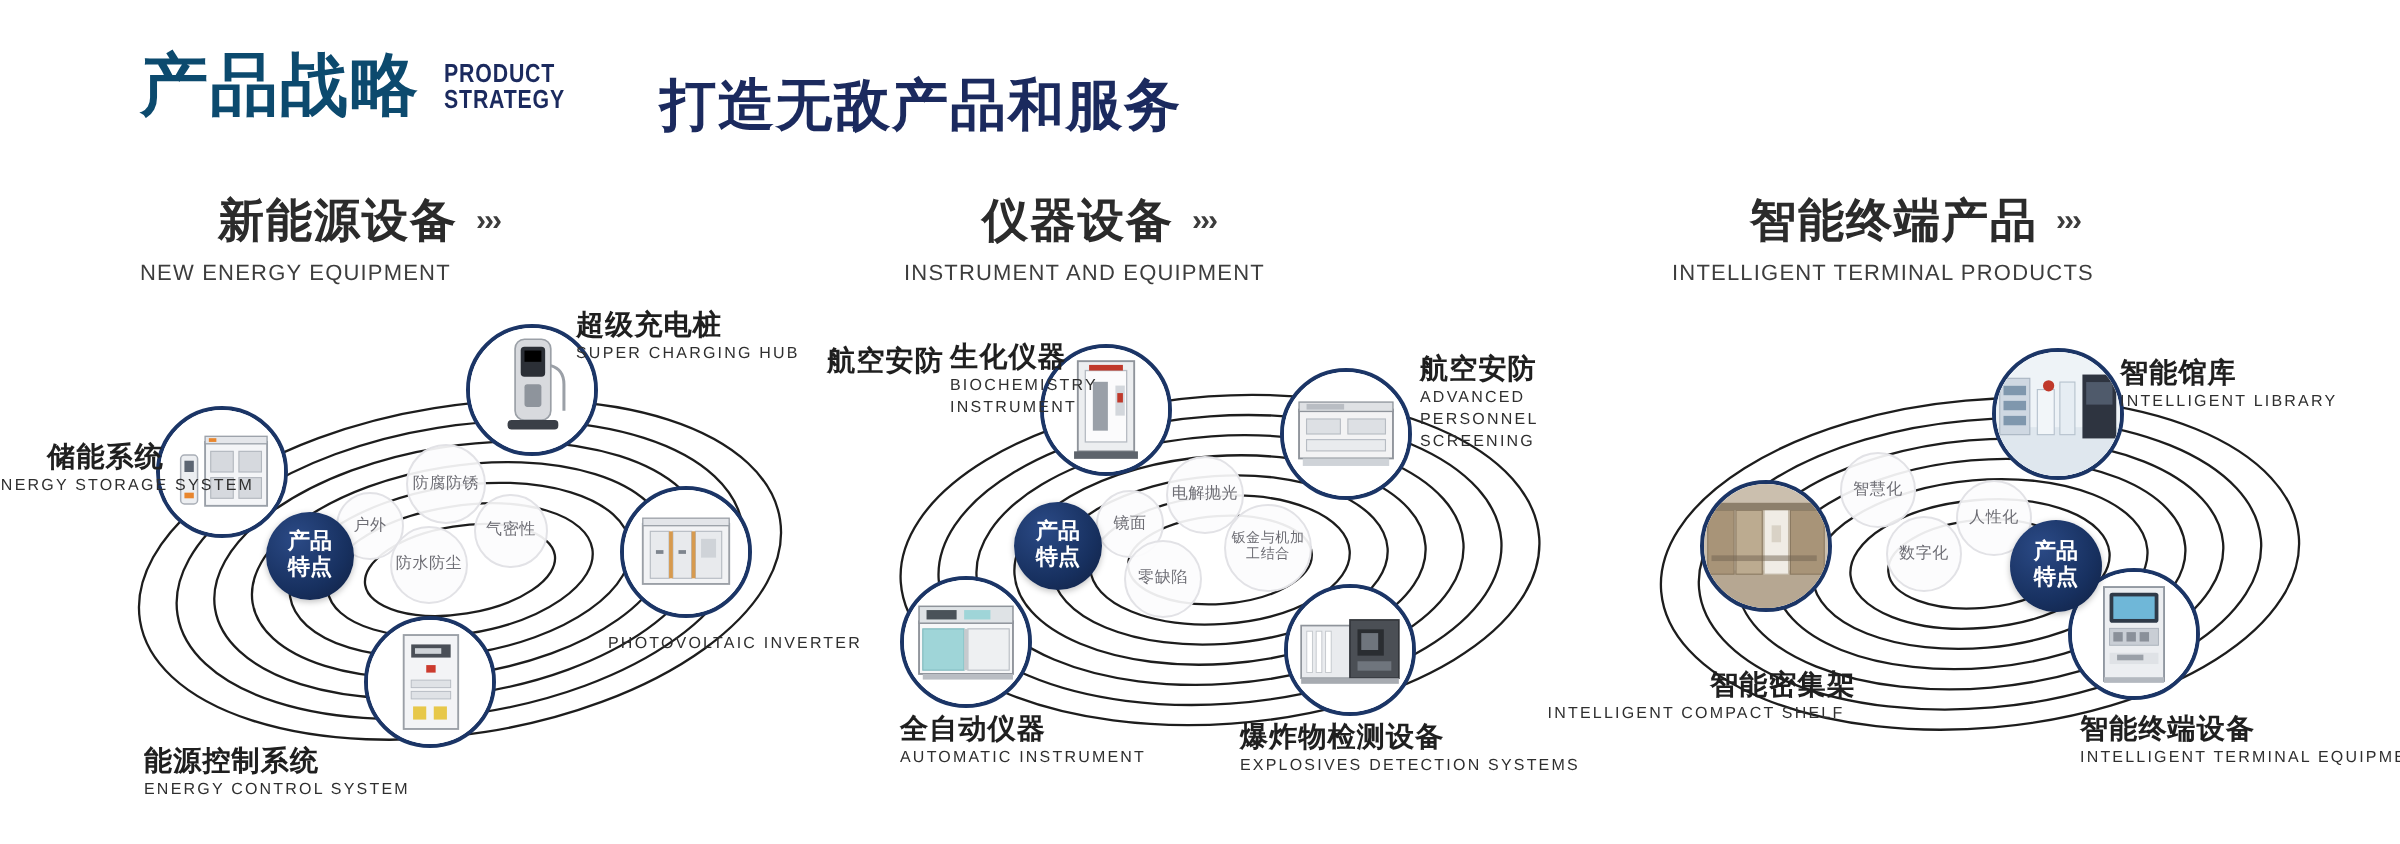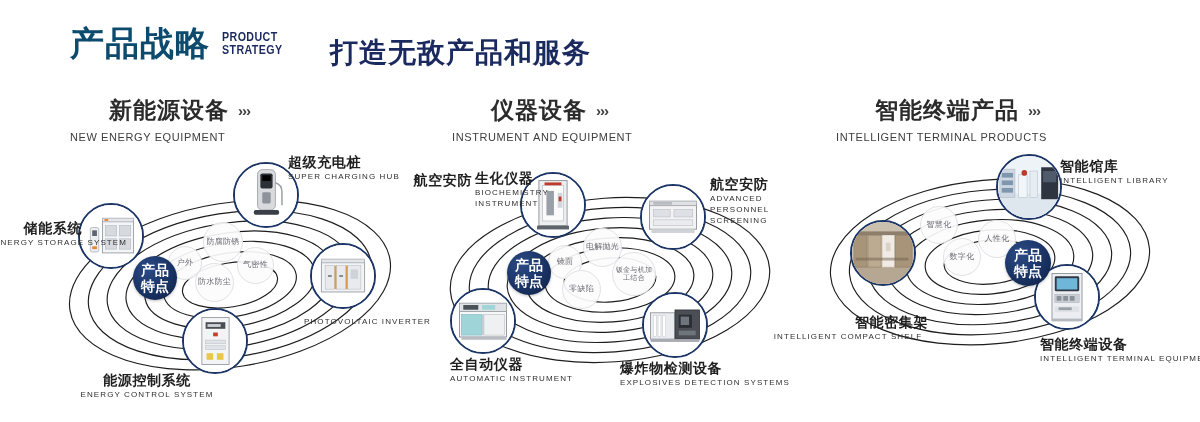--- a/index.html
+++ b/index.html
@@ -60,21 +60,21 @@
     position:absolute;border-radius:50%;
     background:rgba(252,252,253,.92);border:1px solid #e2e2e6;
     color:#6d6d74;display:flex;align-items:center;justify-content:center;
     text-align:center;line-height:1.12;font-size:8px;letter-spacing:.3px;
     box-sizing:border-box;
   }
   
   .core{
     position:absolute;border-radius:50%;
     background:radial-gradient(circle at 34% 30%,#2b4a86 0%,#17305f 62%,#101f40 100%);
-    color:#fff;font-weight:bold;font-size:14px;line-height:1.16;
+    color:#fff;font-weight:bold;font-size:11px;line-height:1.16;
     display:flex;align-items:center;justify-content:center;text-align:center;
     box-shadow:0 1px 3px rgba(0,0,0,.25);
   }
   .core span{display:block;}
 
   
   .cap{position:absolute;white-space:nowrap;}
   .cap .cn{font-size:14px;font-weight:bold;color:#1f1f1f;letter-spacing:.6px;line-height:1.15;}
   .cap .en{font-size:8px;color:#2f2f2f;letter-spacing:1.1px;line-height:1.35;margin-top:2px;}
   .cap.r{text-align:right;}
@@ -194,21 +194,21 @@
         <rect x="19" y="8" width="29" height="50" fill="#f3f4f6" stroke="#9ba0a7" stroke-width="1"></rect>
         <rect x="23" y="13" width="21" height="7" fill="#4a4f57"></rect>
         <rect x="25" y="15" width="14" height="3" fill="#cfd3d8"></rect>
         <rect x="31" y="24" width="5" height="4" fill="#cc3b2e"></rect>
         <rect x="23" y="32" width="21" height="4" fill="#dfe2e6" stroke="#b6bbc2" stroke-width=".5"></rect>
         <rect x="23" y="38" width="21" height="4" fill="#dfe2e6" stroke="#b6bbc2" stroke-width=".5"></rect>
         <rect x="24" y="46" width="7" height="7" fill="#e7c84a"></rect>
         <rect x="35" y="46" width="7" height="7" fill="#e7c84a"></rect>
       </svg>
     </div>
-    <div class="cap" style="left:32px;top:212px;width:150px;text-align:center;">
+    <div class="cap" style="left:32px;top:212px;width:150px;">
       <div class="cn">能源控制系统</div>
       <div class="en">ENERGY CONTROL SYSTEM</div>
     </div>
 
     <div class="feat" style="left:128px;top:86px;width:34px;height:34px;">
         <span>户外</span>
       </div>
     <div class="feat" style="left:163px;top:62px;width:40px;height:40px;">
         <span>防腐防锈</span>
       </div>
@@ -330,21 +330,21 @@
       </div>
 
     <div class="core" style="left:87px;top:91px;width:44px;height:44px;">
       <div>
         <span>产品</span>
         <span>特点</span>
       </div>
     </div>
   </div>
 
-  <div class="cluster" style="left:810px;top:144px;">
+  <div class="cluster" style="left:810px;top:164px;">
     <div class="orbits">
       <svg width="380" height="250" viewBox="0 0 380 250">
         <g transform="rotate(-5 180 118)" fill="none" stroke="#1d1d1d" stroke-width="1.15">
           <ellipse cx="180" cy="118" rx="46" ry="22"></ellipse>
           <ellipse cx="180" cy="118" rx="65" ry="32"></ellipse>
           <ellipse cx="180" cy="118" rx="84" ry="42"></ellipse>
           <ellipse cx="180" cy="118" rx="103" ry="52"></ellipse>
           <ellipse cx="180" cy="118" rx="122" ry="62"></ellipse>
           <ellipse cx="180" cy="118" rx="141" ry="72"></ellipse>
           <ellipse cx="180" cy="118" rx="160" ry="82"></ellipse>

